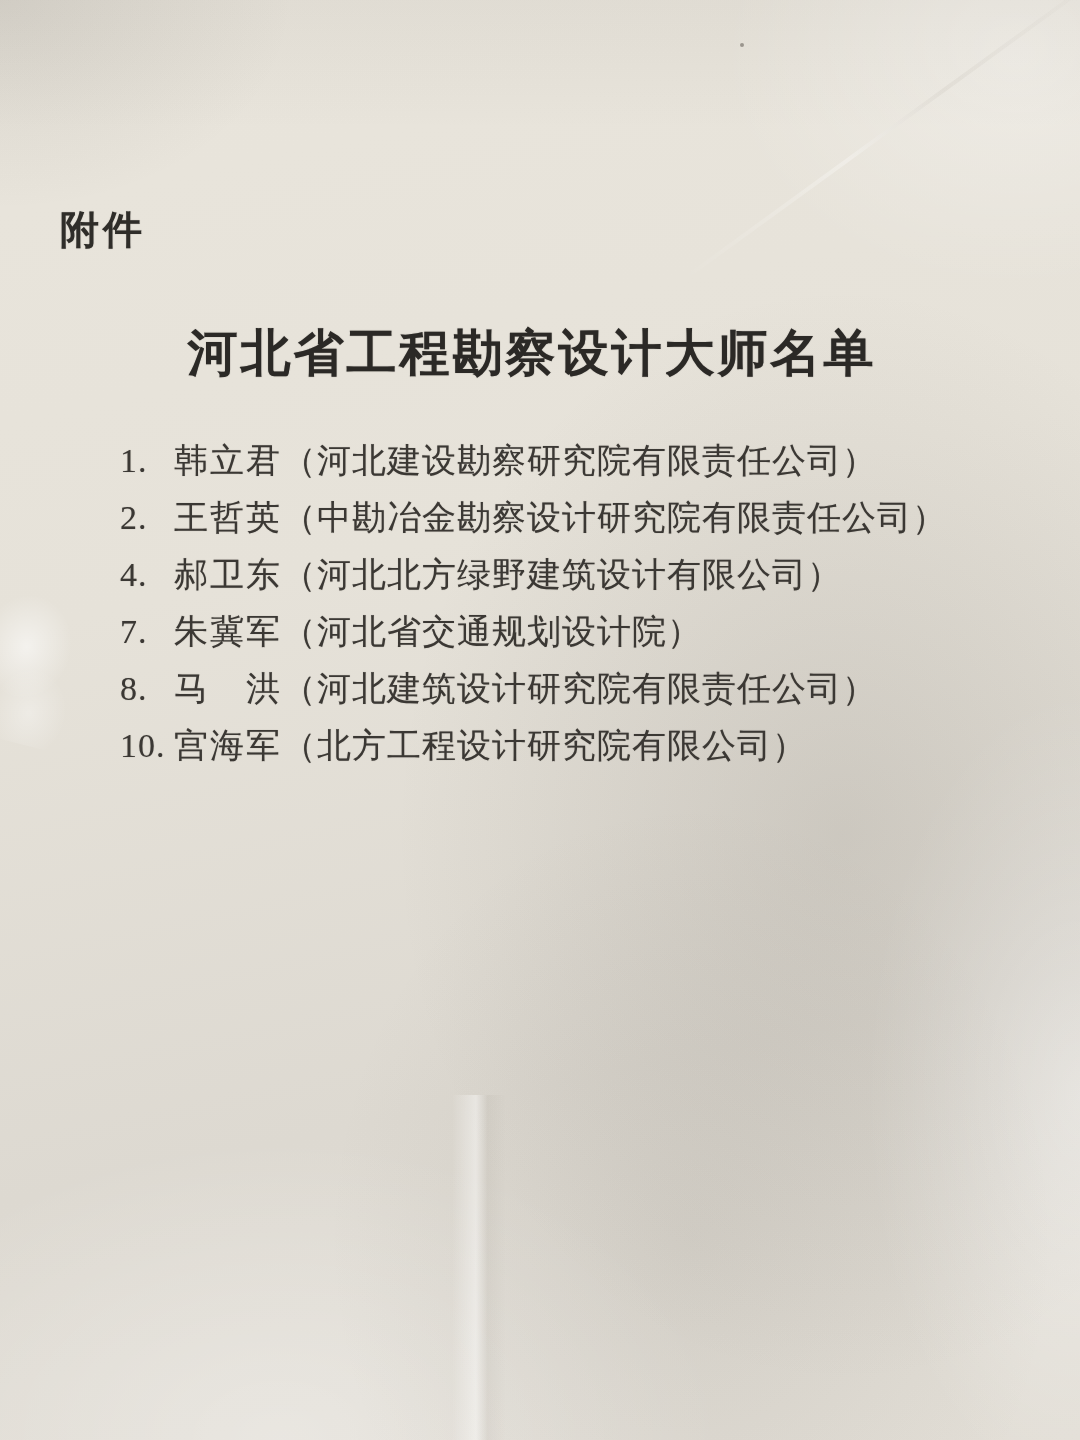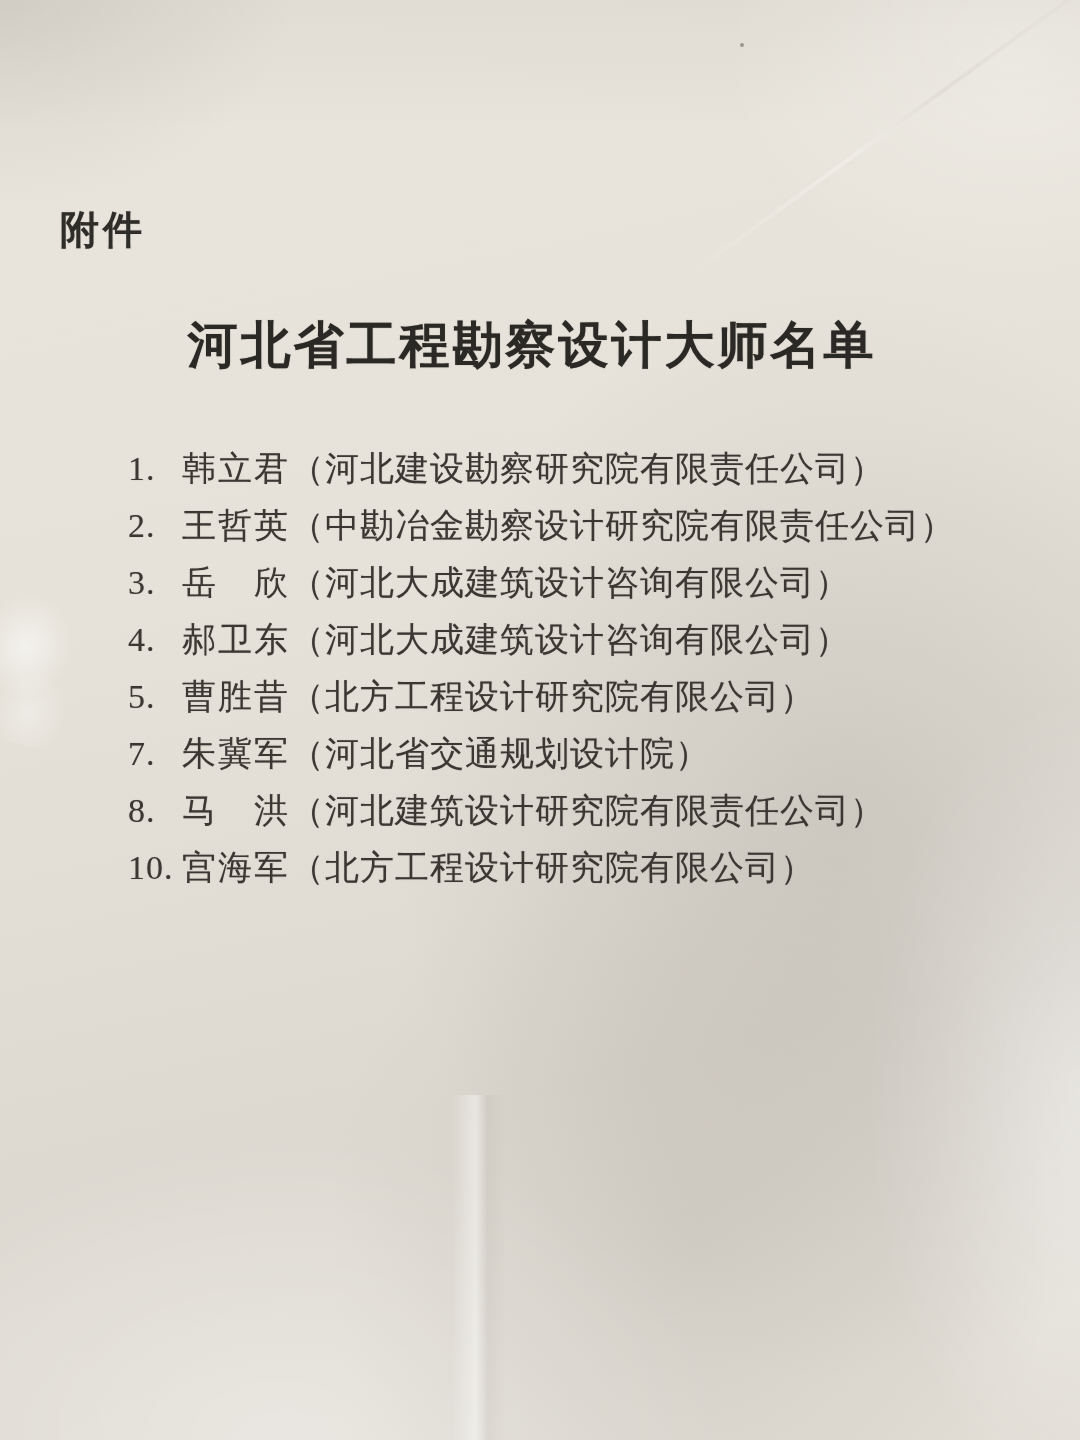--- a/index.html
+++ b/index.html
@@ -93,35 +93,35 @@
     letter-spacing: 4px;
     color: #2f2d29;
     text-shadow: 0 0 1px rgba(60,55,50,0.45);
   }
 
   .title {
     position: absolute;
     left: 0;
     right: 16px;
     top: 308px;
-    margin: 4px;
+    margin: 12px;
     text-align: center;
     font-family: "Liberation Serif", "DejaVu Serif", serif;
     font-weight: 700;
     font-size: 50px;
     letter-spacing: 3px;
     color: #2b2926;
     text-shadow: 0 0 1px rgba(50,46,42,0.5);
   }
 
   .masters {
     position: absolute;
     left: 112px;
     top: 424px;
-    margin: 16px;
+    margin: 8px;
     padding: 0;
     list-style: none;
     font-family: "Liberation Serif", "DejaVu Serif", serif;
     font-size: 34px;
     color: #3b3834;
     text-shadow: 0 0 1px rgba(70,64,58,0.4);
   }
 
   .masters .row {
     height: 57px;
@@ -154,31 +154,25 @@
 
     <ol class="masters">
   <li class="row">
     <span class="num">1.</span><span class="nm">韩立君</span><span class="org">（河北建设勘察研究院有限责任公司）</span>
   </li>
 
   <li class="row">
     <span class="num">2.</span><span class="nm">王哲英</span><span class="org">（中勘冶金勘察设计研究院有限责任公司）</span>
   </li>
 
+
   <li class="row">
-    <span class="num">3.</span><span class="nm">岳　欣</span><span class="org">（河北大成建筑设计咨询有限公司）</span>
+    <span class="num">4.</span><span class="nm">郝卫东</span><span class="org">（河北北方绿野建筑设计有限公司）</span>
   </li>
 
-  <li class="row">
-    <span class="num">4.</span><span class="nm">郝卫东</span><span class="org">（河北大成建筑设计咨询有限公司）</span>
-  </li>
-
-  <li class="row">
-    <span class="num">5.</span><span class="nm">曹胜昔</span><span class="org">（北方工程设计研究院有限公司）</span>
-  </li>
 
 
   <li class="row">
     <span class="num">7.</span><span class="nm">朱冀军</span><span class="org">（河北省交通规划设计院）</span>
   </li>
 
   <li class="row">
     <span class="num">8.</span><span class="nm">马　洪</span><span class="org">（河北建筑设计研究院有限责任公司）</span>
   </li>
 

